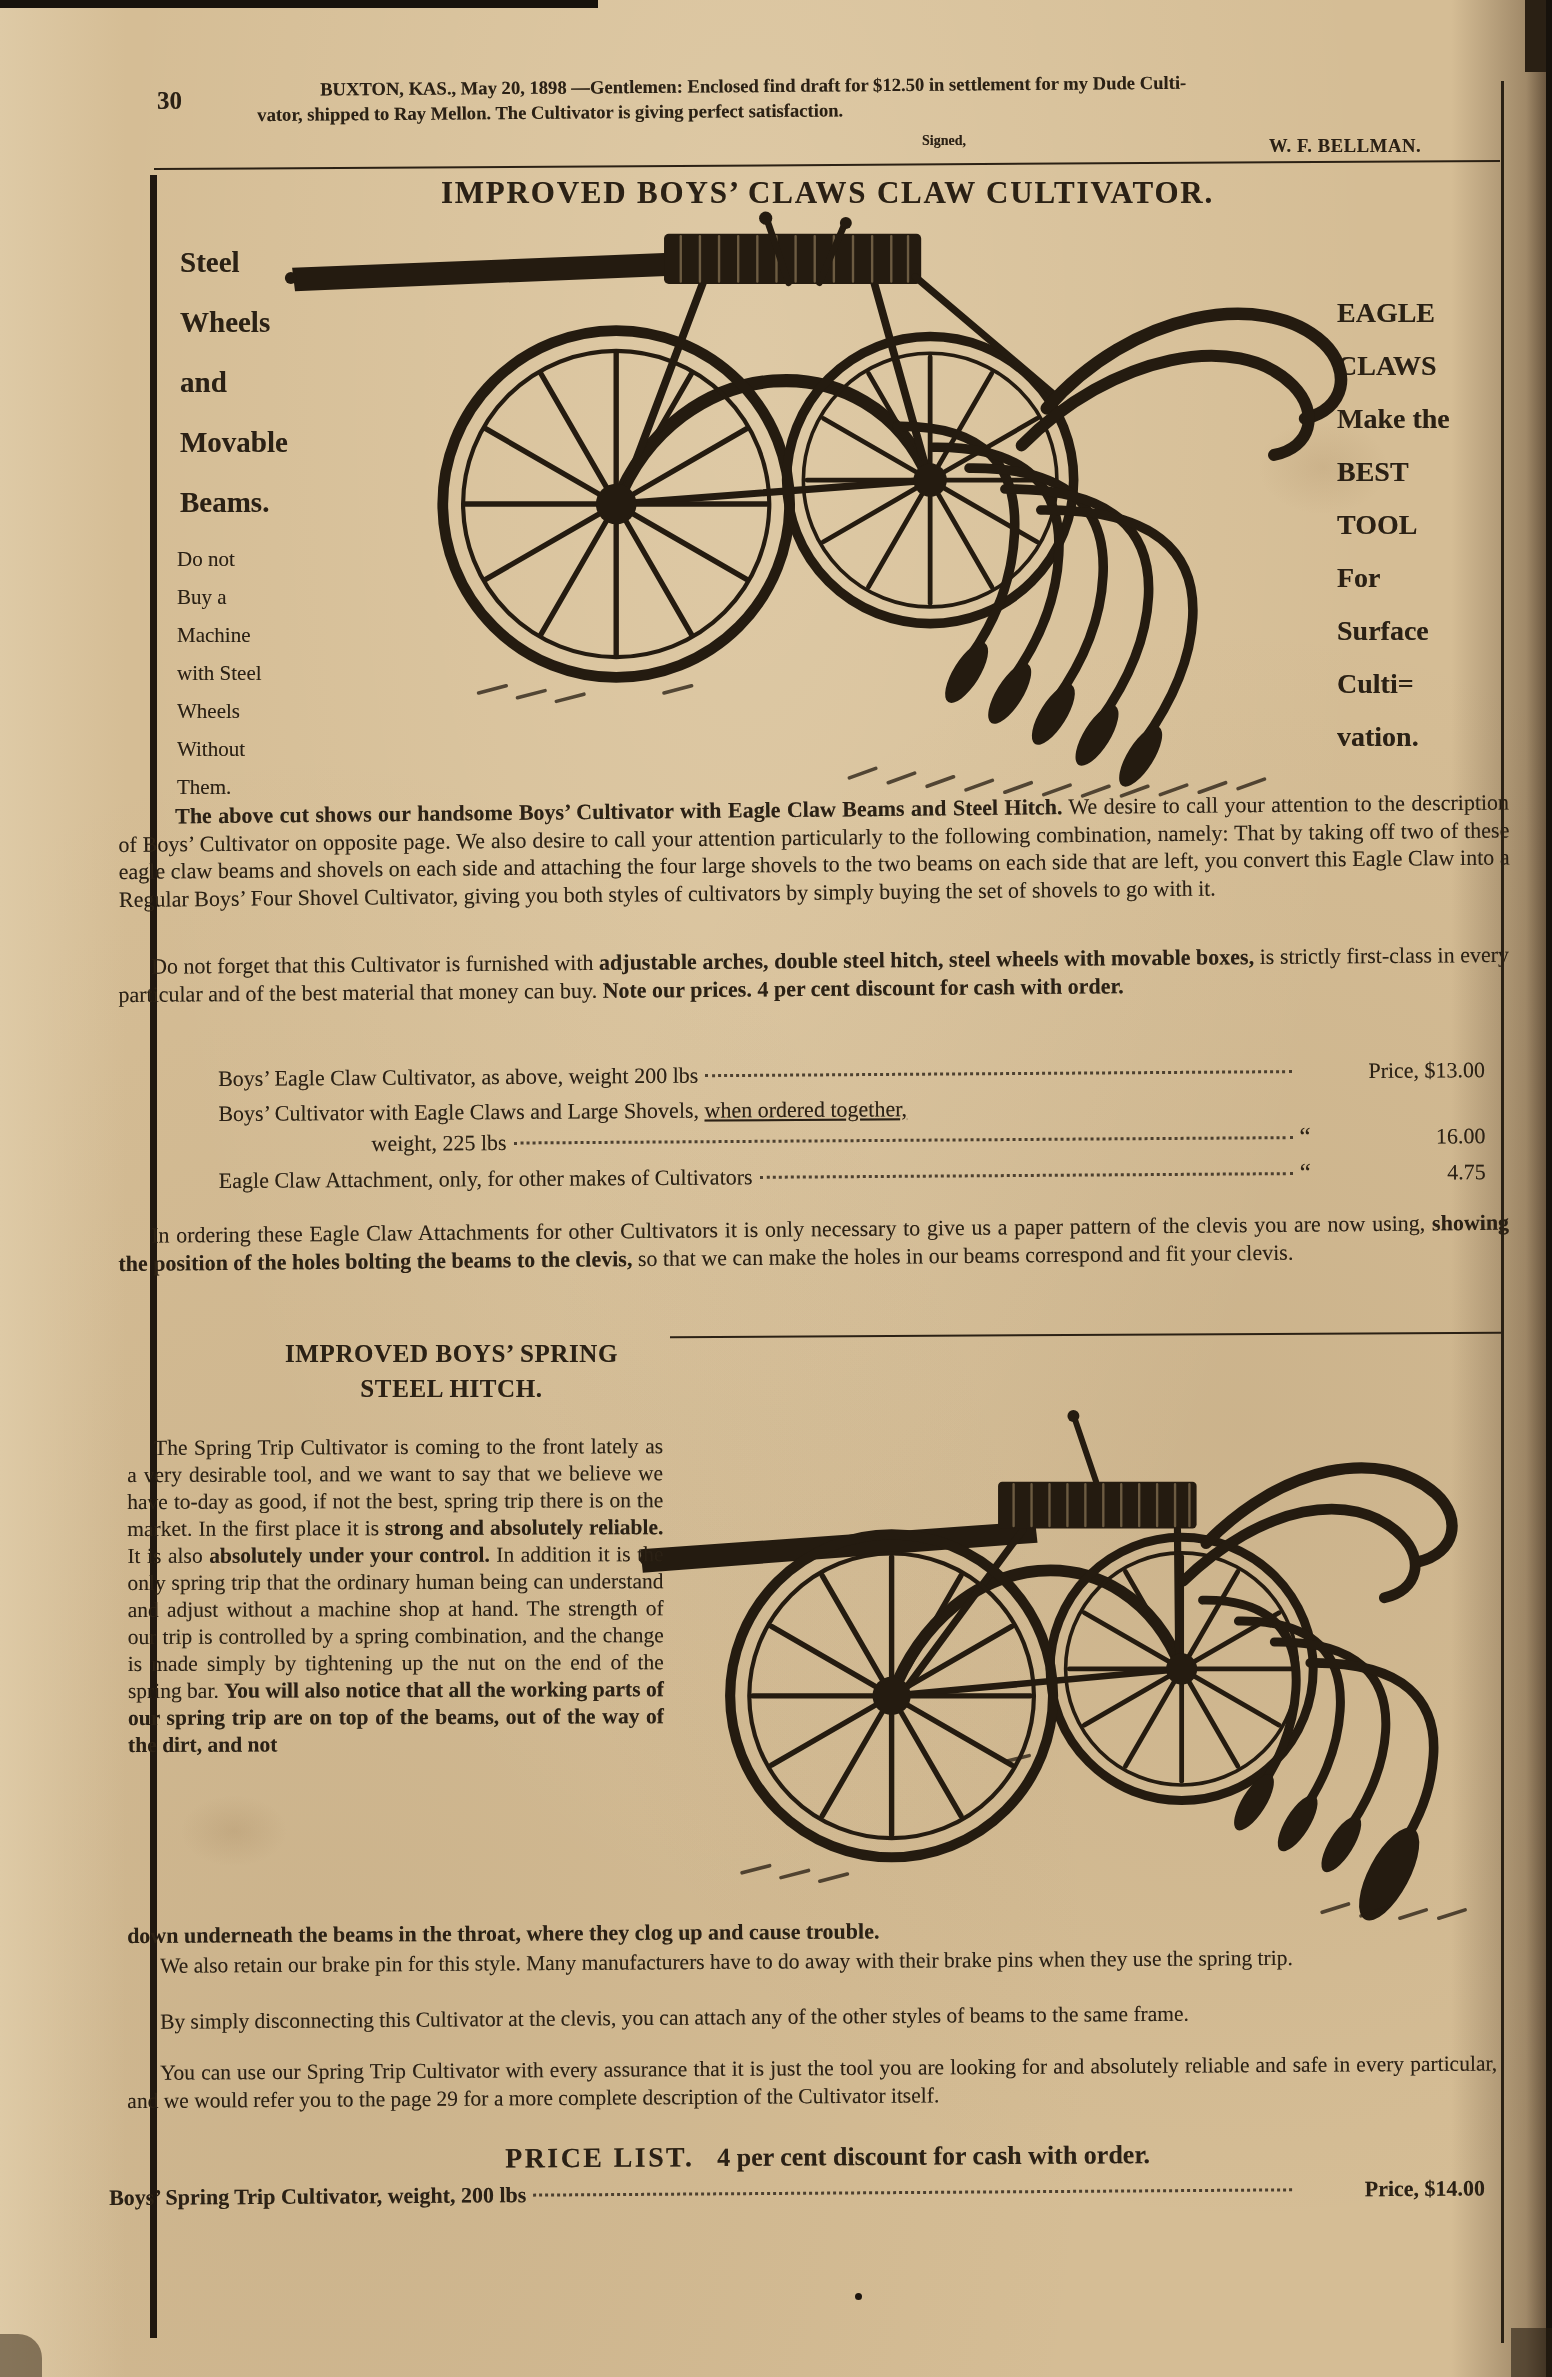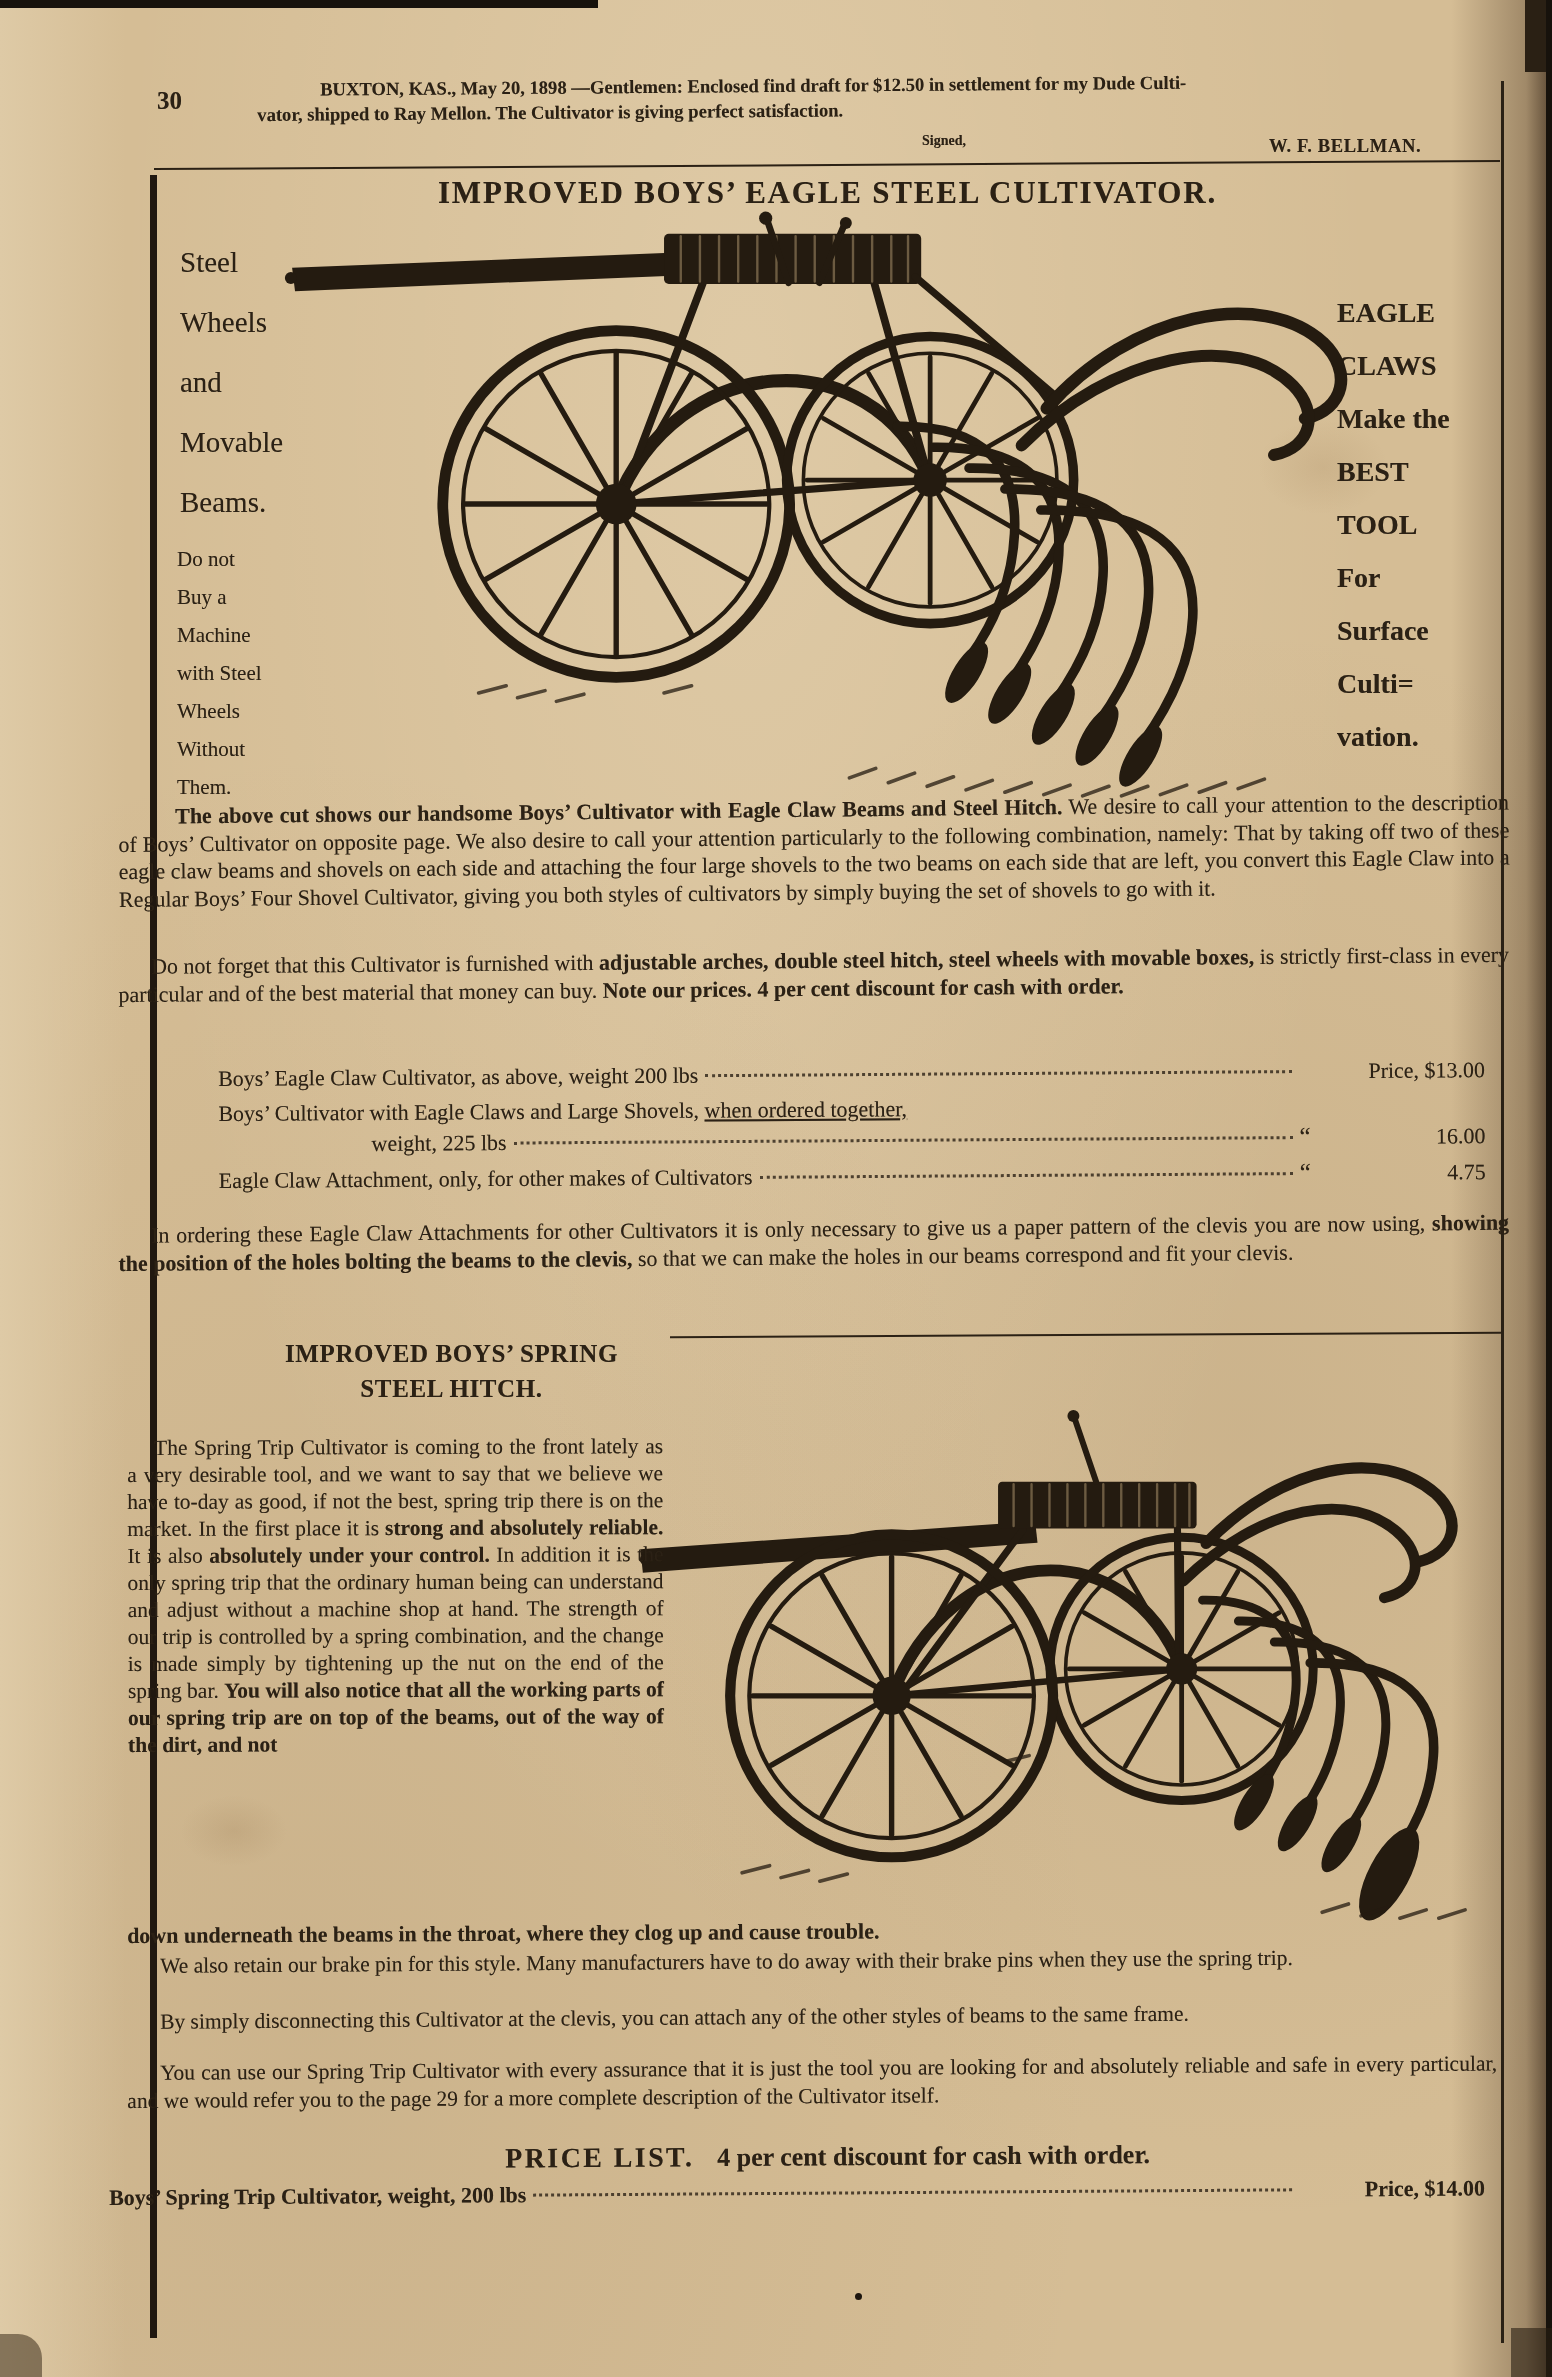--- a/index.html
+++ b/index.html
@@ -56,23 +56,23 @@
 
   <div class="abs ink" id="testimonial" style="left:257px;top:78px;width:1248px;font-size:18.6px;line-height:24.5px;transform:rotate(-0.45deg);transform-origin:left top;">
     <div style="text-indent:63px;font-weight:bold;">BUXTON, KAS., May 20, 1898 —Gentlemen:  Enclosed find draft for $12.50 in settlement for my Dude Culti-</div>
     <div style="font-weight:bold;">vator, shipped to Ray Mellon.  The Cultivator is giving perfect satisfaction.</div>
   </div>
   <div class="abs ink" style="left:922px;top:133px;font-size:14px;font-weight:bold;">Signed,</div>
   <div class="abs ink" style="left:1269px;top:135px;font-size:18.6px;font-weight:bold;letter-spacing:0.6px;">W. F. BELLMAN.</div>
 
   <div class="abs" id="toprule" style="left:154px;top:164px;width:1346px;height:2.4px;background:#2b2115;transform:rotate(-0.35deg);"></div>
 
-  <h1 class="abs ink" id="title1" style="left:153px;top:175px;width:1349px;margin:0;text-align:center;font-size:31px;letter-spacing:1.8px;font-weight:bold;">IMPROVED BOYS’ EAGLE STEEL CULTIVATOR.</h1>
-
-  <div class="abs ink notes" style="left:180px;top:232px;font-size:29px;line-height:60px;font-weight:normal;">
+  <h1 class="abs ink" id="title1" style="left:153px;top:175px;width:1349px;margin:0;text-align:center;font-size:31px;letter-spacing:1.8px;font-weight:bold;">IMPROVED BOYS’ CLAWS CLAW CULTIVATOR.</h1>
+
+  <div class="abs ink notes" style="left:180px;top:232px;font-size:29px;line-height:60px;font-weight:bold;">
       <div>Steel</div>
       <div>Wheels</div>
       <div>and</div>
       <div>Movable</div>
       <div>Beams.</div>
     </div>
 
   <div class="abs ink notes" style="left:177px;top:540px;font-size:21px;line-height:38px;font-weight:normal;">
       <div>Do not</div>
       <div>Buy a</div>

